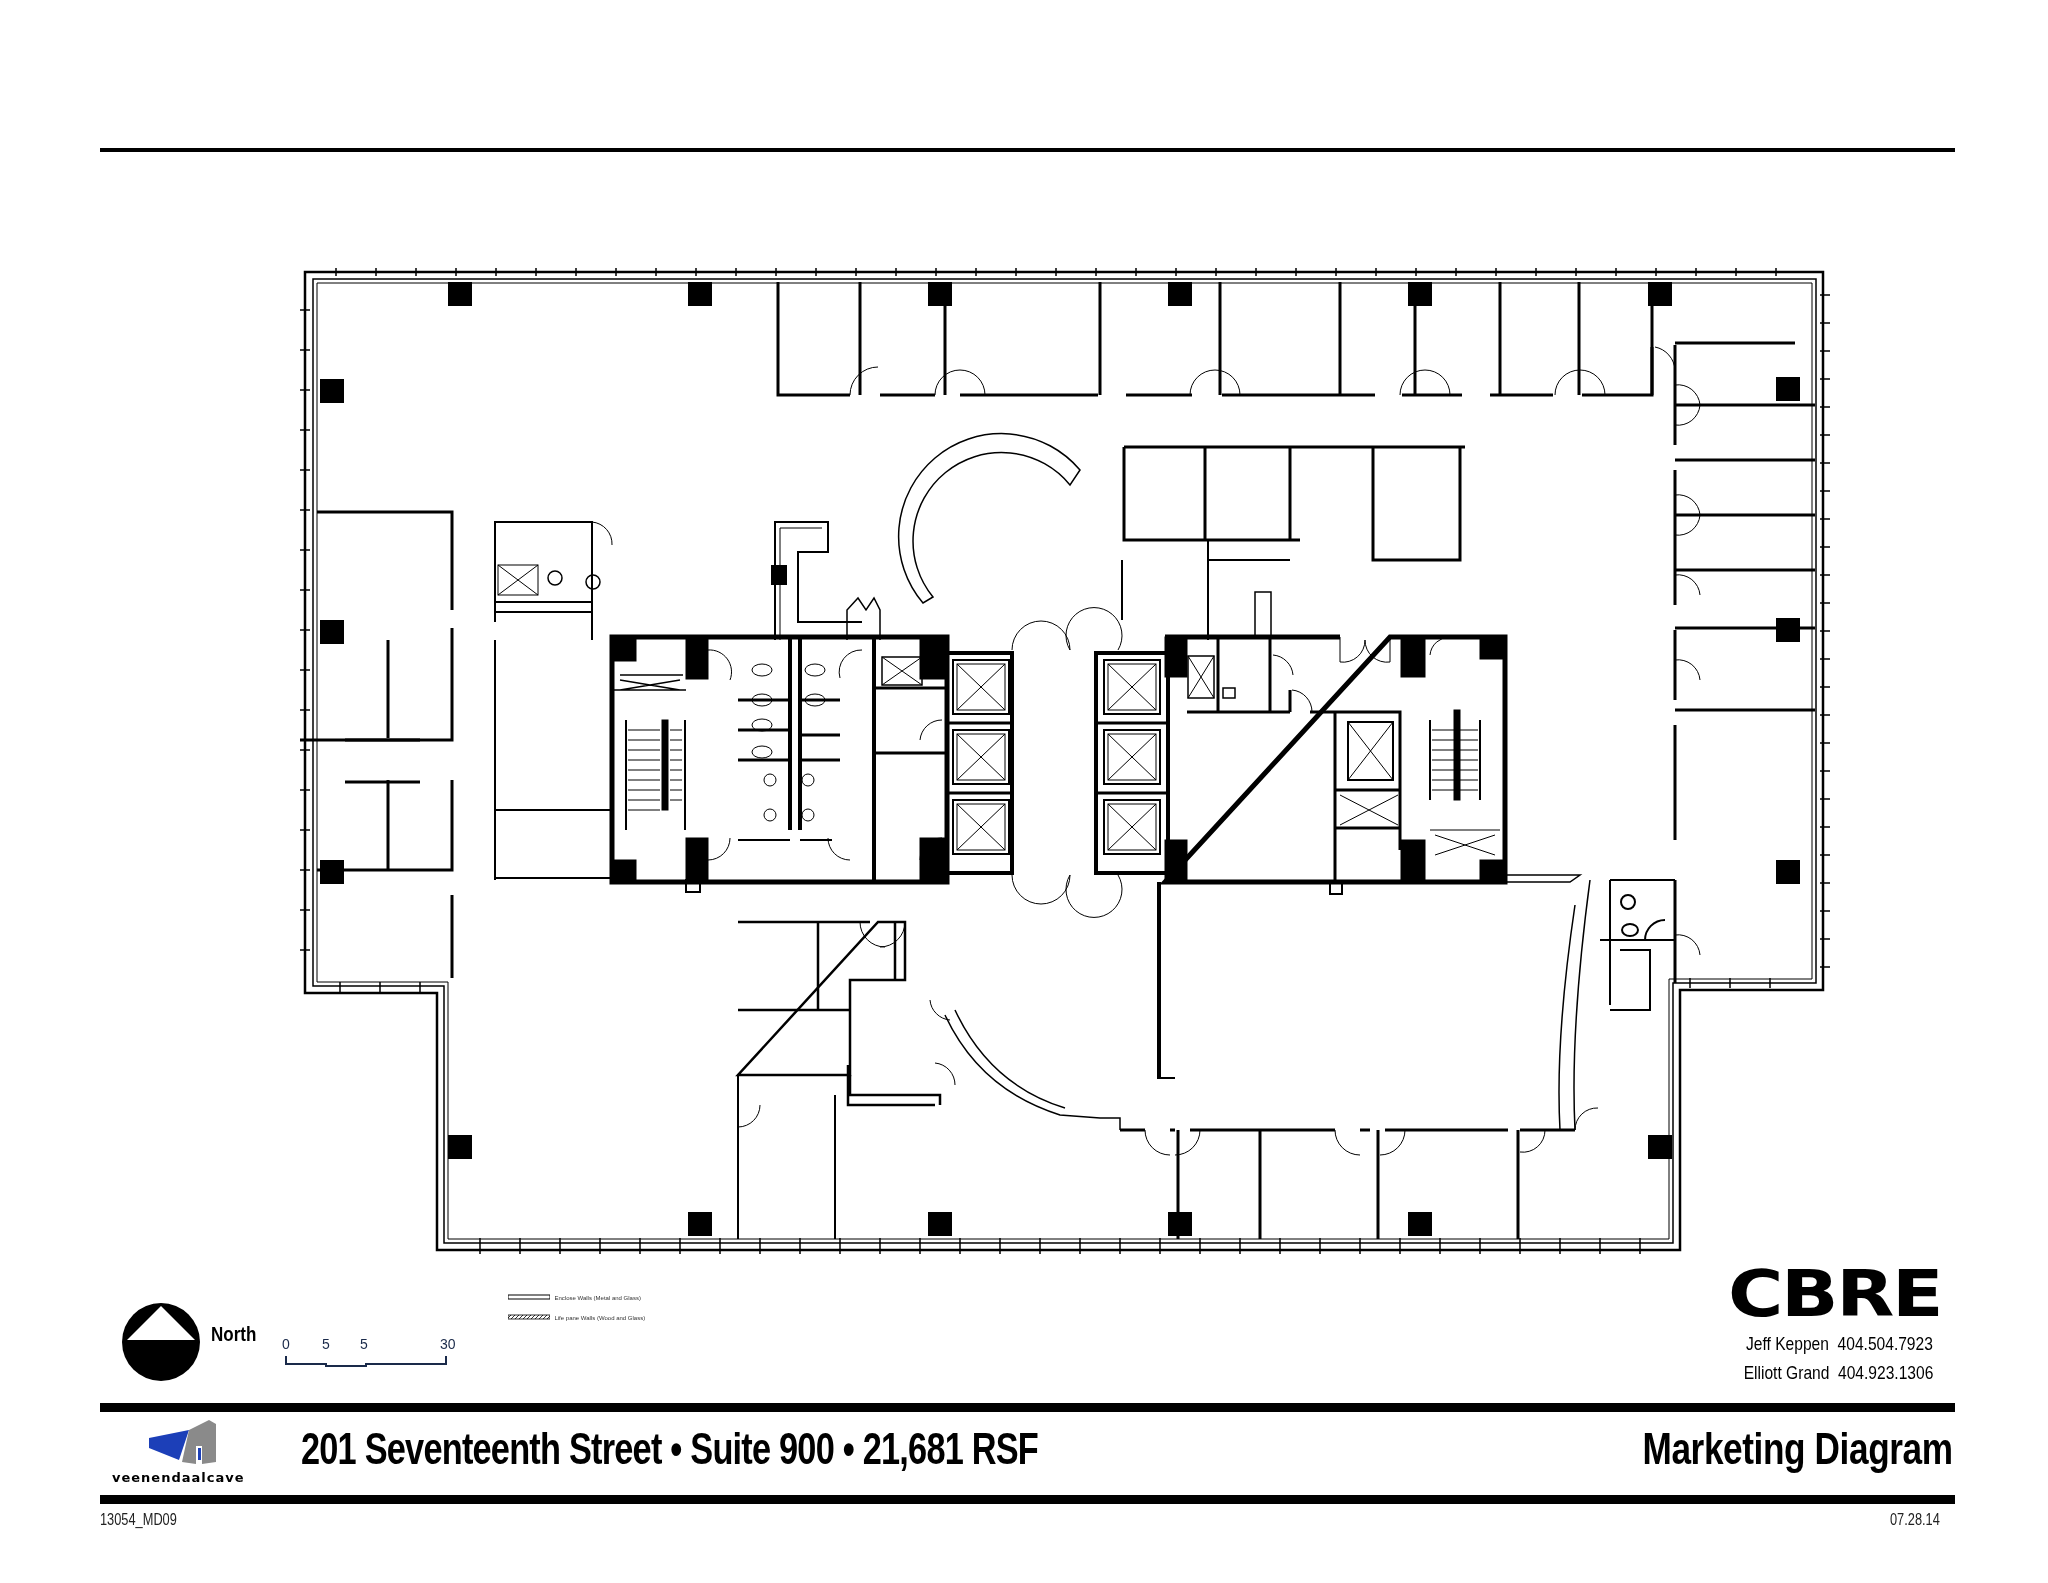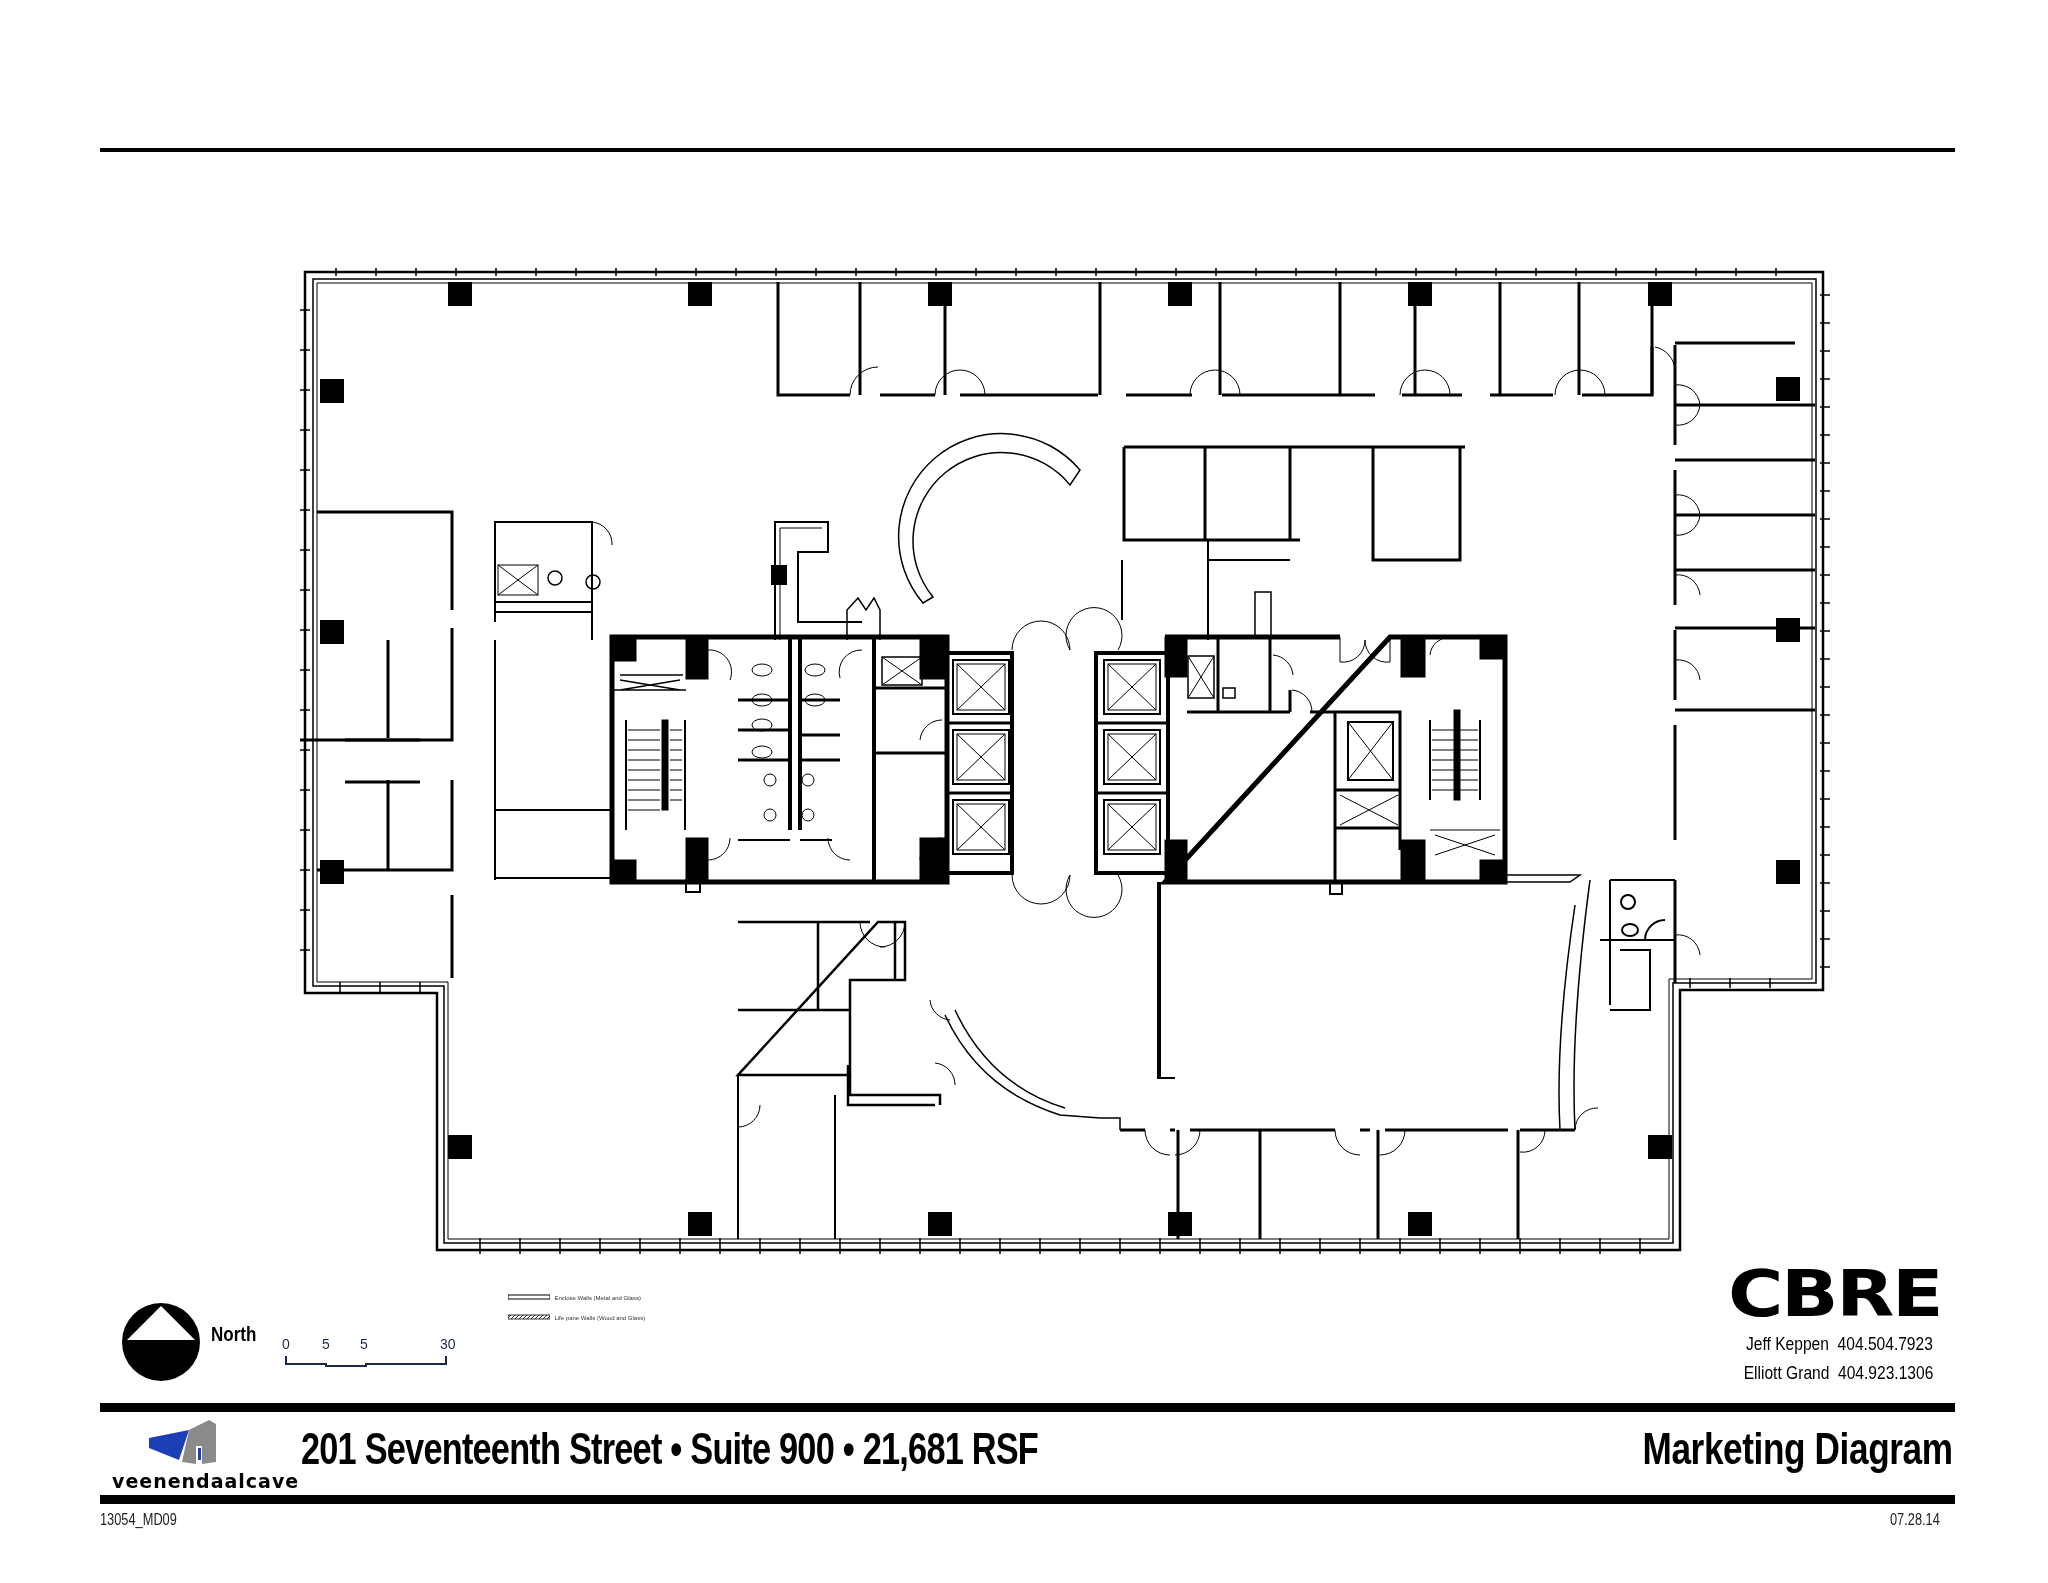--- a/index.html
+++ b/index.html
@@ -314,20 +314,20 @@
 
 <div class="rule" style="left:100px;top:1403px;width:1855px;height:9px;"></div>
 <div class="rule" style="left:100px;top:1495px;width:1855px;height:9px;"></div>
 
 <div style="position:absolute;left:104px;top:1418px;width:140px;height:70px;">
   <svg width="140" height="50" viewBox="0 0 140 50">
     <polygon points="45,20 85,12 75,42 45,30" fill="#1c3fb8"></polygon>
     <polygon points="85,12 105,2 112,6 112,44 98,46 98,28 92,28 92,46 78,44" fill="#8a8a8a"></polygon>
     <rect x="94" y="30" width="3" height="12" fill="#1c3fb8"></rect>
   </svg>
-  <div style="position:absolute;left:8px;top:52px;font-family:'DejaVu Sans',sans-serif;font-weight:bold;font-size:19px;letter-spacing:1px;color:#000;">veenendaalcave</div>
+  <div style="position:absolute;left:8px;top:52px;font-family:'DejaVu Sans',sans-serif;font-weight:bold;font-size:13px;letter-spacing:1px;color:#000;">veenendaalcave</div>
 </div>
 
 <div class="abs title" style="left:301px;top:1424px;">201 Seventeenth Street • Suite 900 • 21,681 RSF</div>
 <div class="abs mktg" style="right:95px;top:1424px;">Marketing Diagram</div>
 
 <div class="abs small" style="left:100px;top:1511px;">13054_MD09</div>
 <div class="abs small" style="left:1890px;top:1511px;">07.28.14</div>
 
 </body></html>

